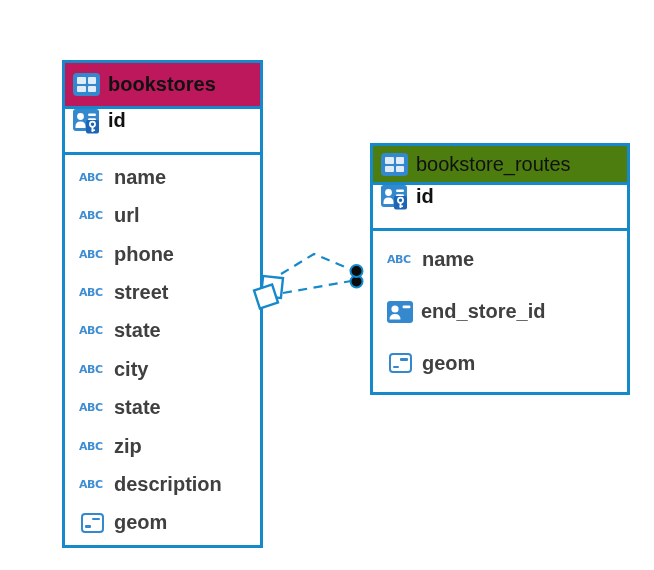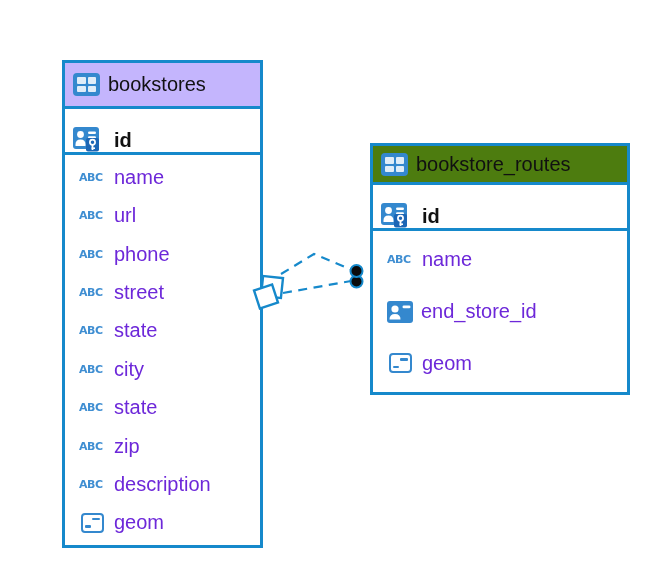--- a/index.html
+++ b/index.html
@@ -5,31 +5,31 @@
   html,body{margin:0;padding:0;background:#fff;}
   body{width:654px;height:570px;overflow:hidden;font-family:"Liberation Sans",sans-serif;}
   .canvas{position:relative;width:654px;height:570px;background:#fff;}
 
   .entity{position:absolute;border:3px solid #1689CB;background:#fff;box-sizing:border-box;
           display:flex;flex-direction:column;z-index:1;}
   #t1{left:62px;top:60px;width:201px;height:488px;}
   #t2{left:370px;top:143px;width:260px;height:252px;}
 
   .hdr{display:flex;align-items:center;gap:8px;padding:0 8px;border-bottom:3px solid #1689CB;flex:0 0 auto;}
-  #t1 .hdr{height:43px;background:#c4b5fd;}
+  #t1 .hdr{height:43px;background:#be185d;font-weight:bold;}
   #t2 .hdr{height:36px;background:#4d7c0f;}
   .tname{font-size:20px;color:#111;white-space:nowrap;}
 
-  .pkrow{display:flex;align-items:flex-end;gap:14px;padding:0 8px;height:43px;
+  .pkrow{display:flex;align-items:flex-start;gap:8px;padding:0 8px;height:43px;
          border-bottom:3px solid #1689CB;flex:0 0 auto;}
   .pk-name{font-size:20px;font-weight:bold;color:#111;}
 
   .cols{flex:1;display:flex;flex-direction:column;padding:3px 0;}
   .row{display:flex;align-items:center;gap:8px;padding:0 14px;flex:1;}
-  .col-name{font-size:20px;color:#6d28d9;white-space:nowrap;}
+  .col-name{font-size:20px;color:#404040;white-space:nowrap;font-weight:bold;}
 
   
   .table-icon{width:27px;height:23px;background:#3488CE;border-radius:4px;display:grid;
               grid-template-columns:1fr 1fr;grid-template-rows:1.3fr 1fr;gap:2px;
               padding:4px;box-sizing:border-box;flex:0 0 auto;}
   .table-icon i{background:rgba(255,255,255,0.85);border-radius:1px;display:block;}
 
   
   .abc-icon{font-family:"DejaVu Sans",sans-serif;font-size:11px;font-weight:800;color:#3F8ED2;
             letter-spacing:-0.4px;width:27px;flex:0 0 auto;line-height:1;}

